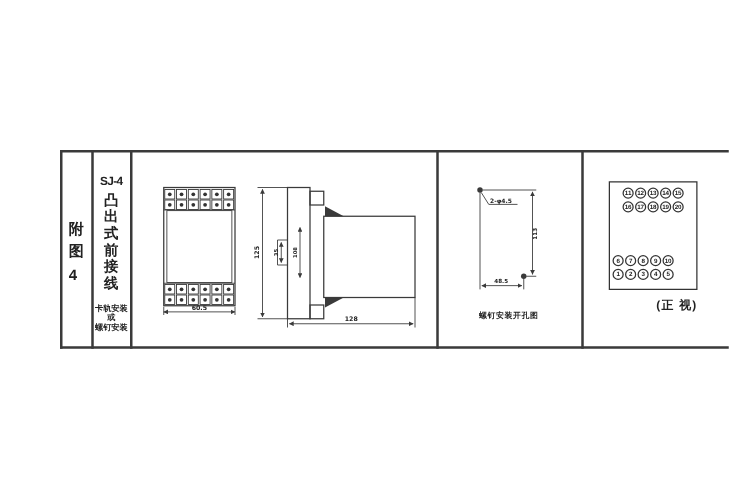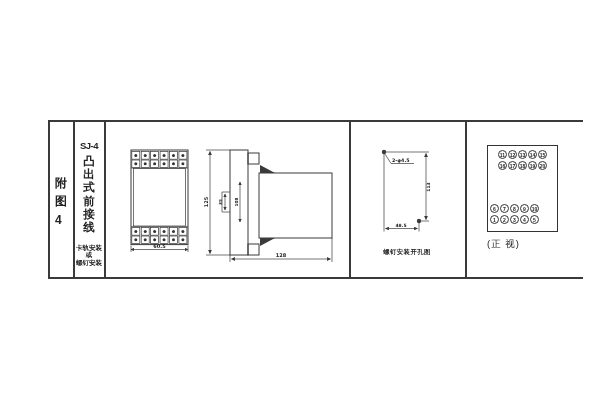--- a/index.html
+++ b/index.html
@@ -17,22 +17,22 @@
   .thin{stroke:#3a3a3a;stroke-width:0.7;fill:none;}
   .solid{fill:#3a3a3a;stroke:none;}
   .tsq{stroke:#333;stroke-width:0.7;fill:#fff;}
   .tdot{fill:#333;stroke:none;}
   .tview-rect{position:absolute;left:487px;top:145px;width:71px;height:87px;
               border:1.2px solid #333;background:#fff;box-sizing:border-box;}
   .circle-row{position:absolute;display:flex;gap:1px;}
   .tcircle{display:inline-block;width:9px;height:9px;border:1px solid #333;border-radius:50%;
            font-size:5px;font-weight:700;line-height:9px;text-align:center;color:#222;
            background:#fff;box-sizing:border-box;overflow:hidden;}
-  .tview-caption{position:absolute;left:487px;top:238px;width:71px;text-align:left;
-                 font-size:9.5px;font-weight:400;letter-spacing:1px;}
+  .tview-caption{position:absolute;left:487px;top:238px;width:71px;text-align:right;
+                 font-size:9.5px;font-weight:700;letter-spacing:1px;}
 </style>
 </head>
 <body>
 
 <div class="page">
 
   <div class="hline" style="left:48px;top:120px;width:535px"></div>
   <div class="hline" style="left:48px;top:277px;width:535px"></div>
   <div class="vline" style="left:48px;top:120px;height:159px"></div>
   <div class="vline" style="left:73px;top:120px;height:159px"></div>

